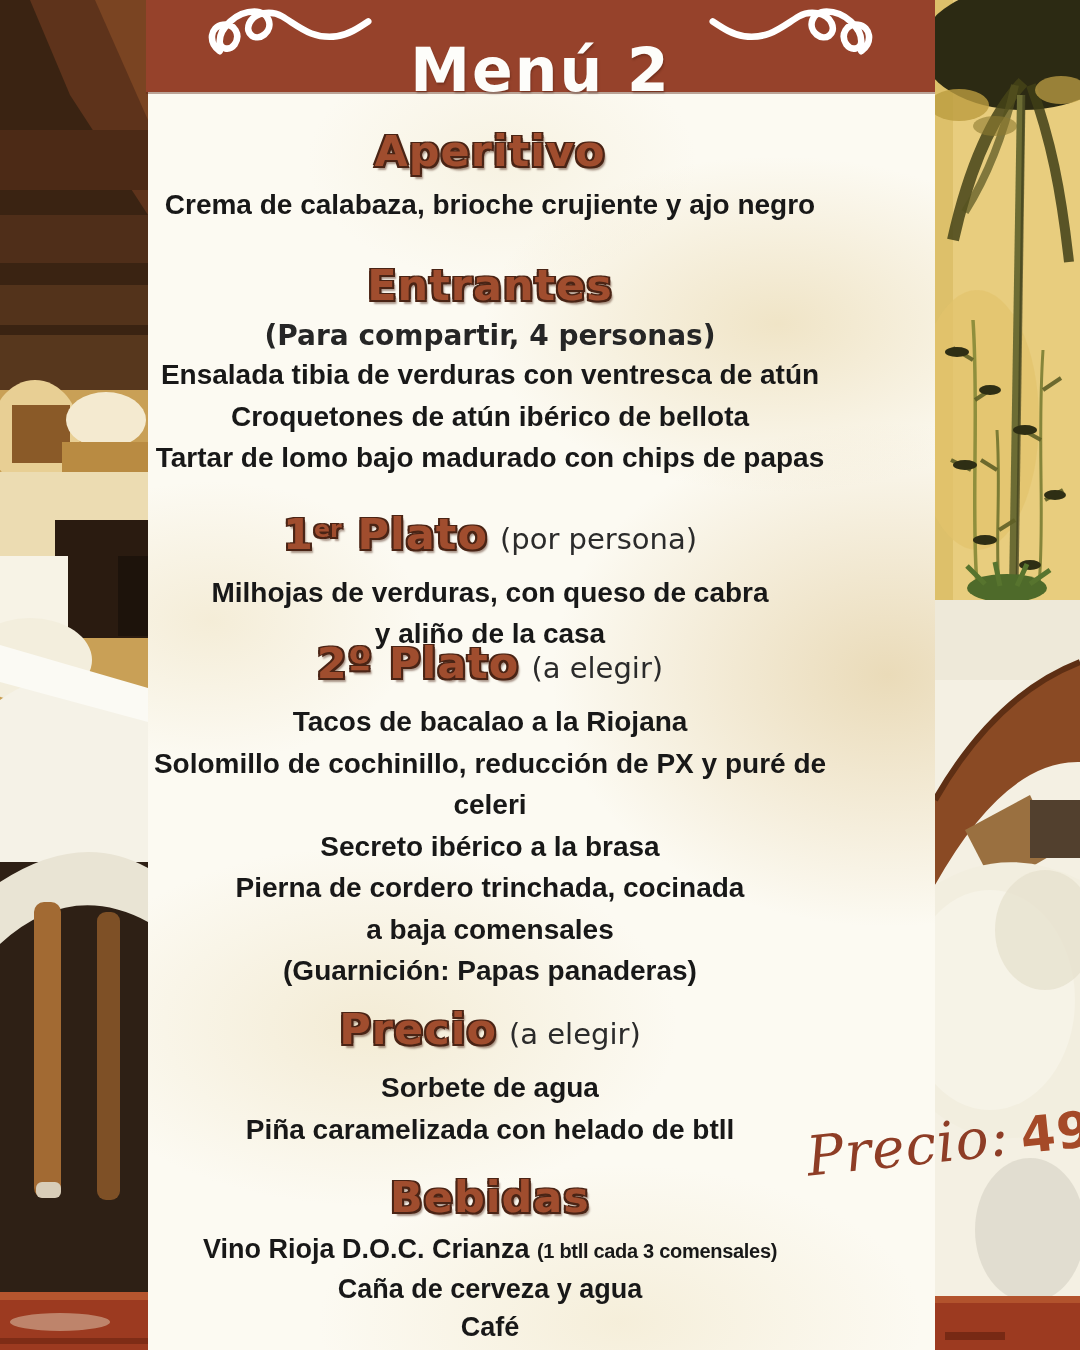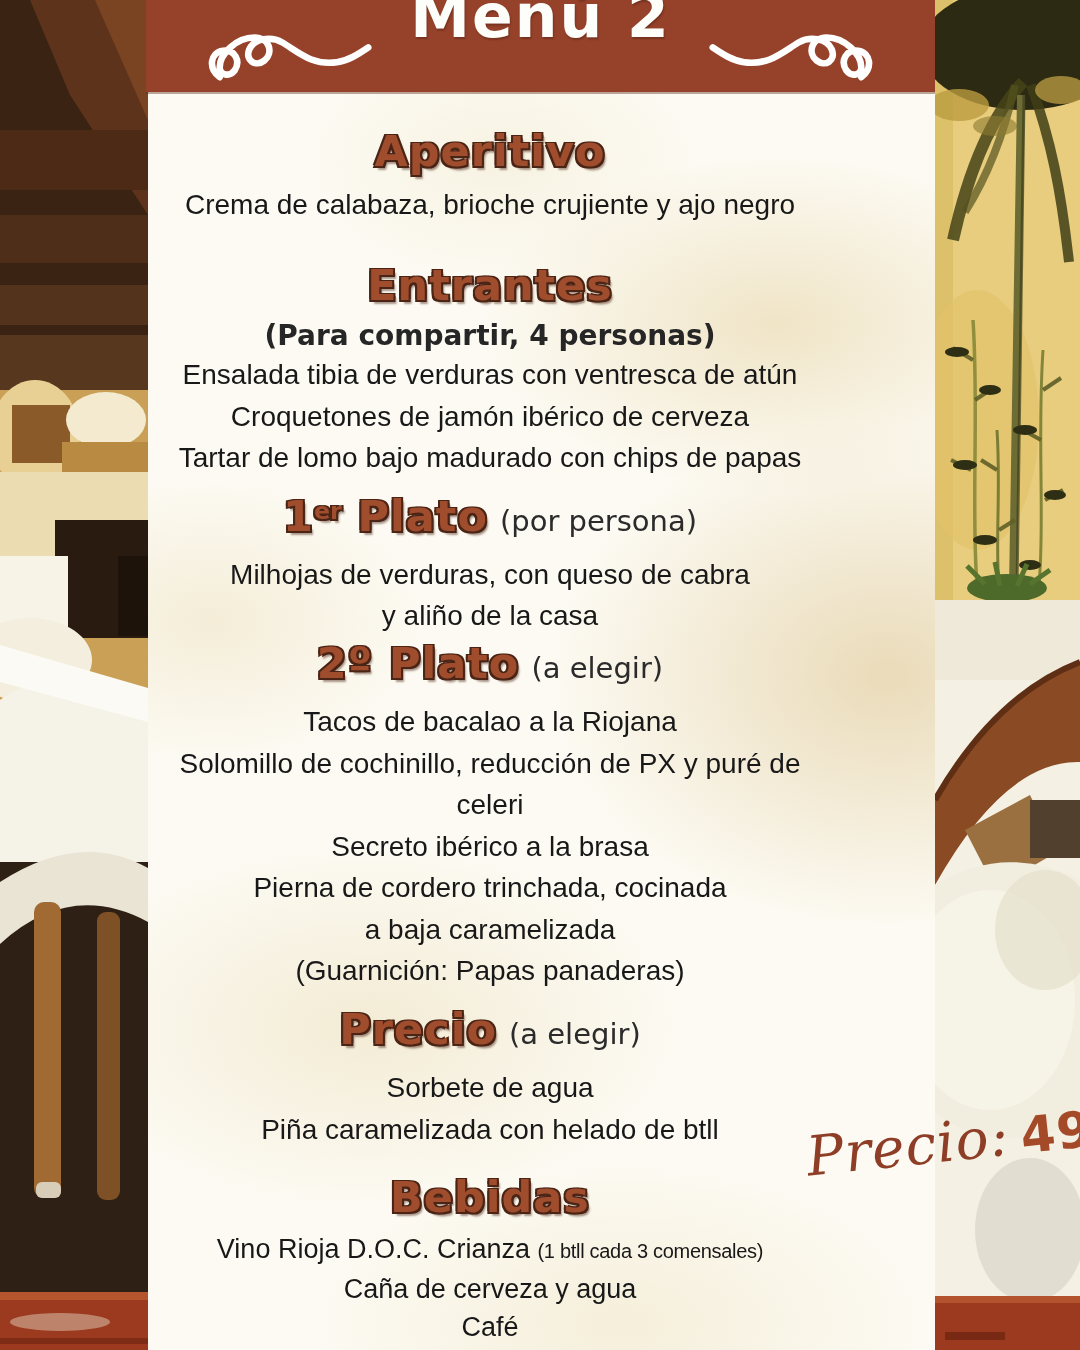--- a/index.html
+++ b/index.html
@@ -21,51 +21,51 @@
       radial-gradient(ellipse 430px 250px at 28% 76%, rgba(231,215,172,.42), transparent 72%),
       radial-gradient(ellipse 420px 220px at 60% 98%, rgba(235,221,182,.40), transparent 72%),
       radial-gradient(ellipse 260px 160px at 45% 12%, rgba(238,228,196,.35), transparent 75%),
       #fcfaf2;
   }
   
   .band{
     position:absolute;left:146px;top:0;width:789px;height:92px;z-index:3;
     background:#96422b;
     box-shadow:0 2px 0 rgba(90,35,18,.4);
-    display:flex;align-items:flex-end;justify-content:center;gap:16px;
+    display:flex;align-items:flex-start;justify-content:center;gap:16px;
   }
   .band-title{
     font-family:"DejaVu Sans",sans-serif;font-weight:700;font-size:60px;
     color:#fdfdfa;letter-spacing:2px;line-height:1;padding-bottom:6px;
     text-shadow:1px 2px 2px rgba(60,20,8,.35);
     white-space:nowrap;
   }
   .flourish{width:210px;height:66px;flex:0 0 auto;}
   .flourish.right{transform:scaleX(-1);}
   
   .menu-sec{position:absolute;left:148px;width:684px;text-align:center;z-index:2;}
-  .sec0{top:124px}.sec1{top:258px}.sec2{top:484px}.sec3{top:636px}.sec4{top:1002px}.sec5{top:1170px}
+  .sec0{top:124px}.sec1{top:258px}.sec2{top:502px}.sec3{top:636px}.sec4{top:1002px}.sec5{top:1170px}
   .sec-heading{
     margin:0 0 6px 0;font-family:"DejaVu Sans",sans-serif;font-weight:700;
     font-size:43px;line-height:54px;color:#a04d2e;letter-spacing:1px;
     text-shadow:
       -2px -1px 0 #4a2415, 2px -1px 0 #4a2415,
       -2px  2px 0 #4a2415, 2px  2px 0 #4a2415,
        3px  4px 2px rgba(70,30,15,.45);
   }
   .sup{font-size:0.55em;vertical-align:0.5em;letter-spacing:0;}
   .inline-note{
     font-family:"DejaVu Sans",sans-serif;font-weight:400;font-size:29px;
     color:#2b2b2b;letter-spacing:0;text-shadow:none;margin-left:12px;
   }
   .subheading{
     margin:0;font-family:"DejaVu Sans",sans-serif;font-weight:700;font-size:28px;
     line-height:36px;color:#262626;
   }
-  .item{margin:0;font-size:28px;line-height:41.5px;color:#181818;}
+  .item{margin:0;font-size:28px;line-height:41.5px;color:#181818;font-weight:bold;}
   .sec5 .item{font-size:27px;line-height:38px;}
   .item-note{font-size:20px;letter-spacing:-0.3px;}
   
   .precio{
     position:absolute;left:806px;top:1108px;z-index:4;
     display:flex;align-items:baseline;gap:12px;transform:rotate(-6deg);
     white-space:nowrap;
   }
   .precio-label{
     font-family:"DejaVu Serif",serif;font-style:italic;font-size:55px;
@@ -178,37 +178,37 @@
 
   <section class="menu-sec sec0">
     <h2 class="sec-heading">Aperitivo</h2>
     <p class="item">Crema de calabaza, brioche crujiente y ajo negro</p>
   </section>
 
   <section class="menu-sec sec1">
     <h2 class="sec-heading">Entrantes</h2>
     <p class="subheading">(Para compartir, 4 personas)</p>
     <p class="item">Ensalada tibia de verduras con ventresca de atún</p>
-    <p class="item">Croquetones de jamón ibérico de cerveza</p>
+    <p class="item">Croquetones de atún ibérico de bellota</p>
     <p class="item">Tartar de lomo bajo madurado con chips de papas</p>
   </section>
 
   <section class="menu-sec sec2">
     <h2 class="sec-heading"><span>1</span><span class="sup">er</span> <span>Plato</span><span class="inline-note">(por persona)</span></h2>
     <p class="item">Milhojas de verduras, con queso de cabra</p>
     <p class="item">y aliño de la casa</p>
   </section>
 
   <section class="menu-sec sec3">
     <h2 class="sec-heading"><span>2º Plato</span><span class="inline-note">(a elegir)</span></h2>
     <p class="item">Tacos de bacalao a la Riojana</p>
     <p class="item">Solomillo de cochinillo, reducción de PX y puré de celeri</p>
     <p class="item">Secreto ibérico a la brasa</p>
     <p class="item">Pierna de cordero trinchada, cocinada</p>
-    <p class="item">a baja caramelizada</p>
+    <p class="item">a baja comensales</p>
     <p class="item">(Guarnición: Papas panaderas)</p>
   </section>
 
   <section class="menu-sec sec4">
     <h2 class="sec-heading"><span>Precio</span><span class="inline-note">(a elegir)</span></h2>
     <p class="item">Sorbete de agua</p>
     <p class="item">Piña caramelizada con helado de btll</p>
   </section>
 
   <section class="menu-sec sec5">

